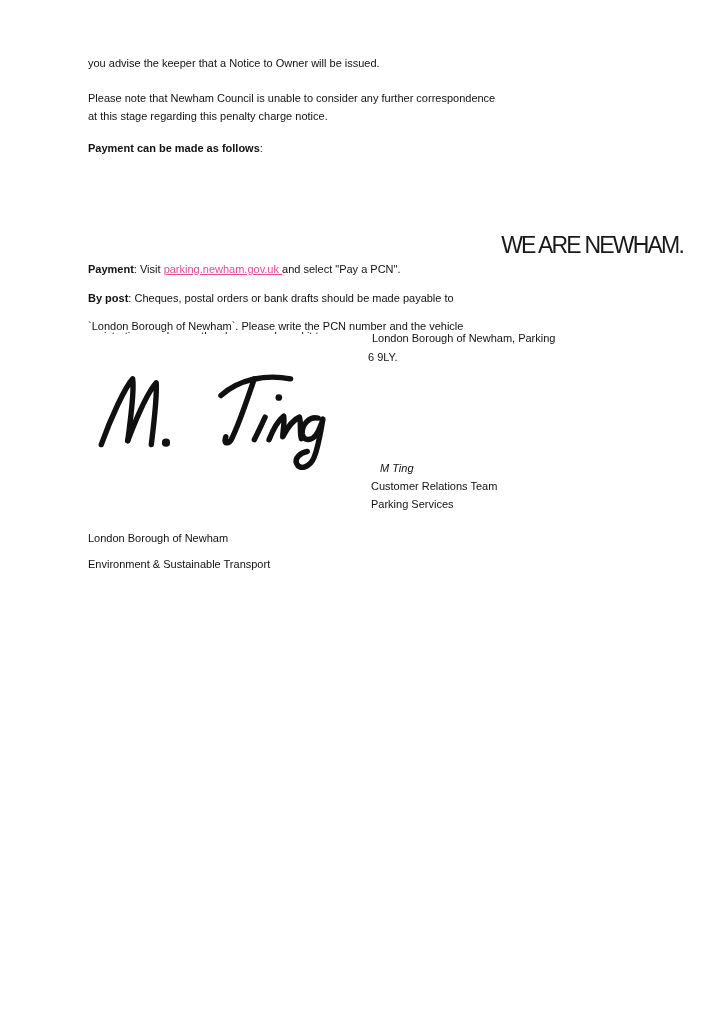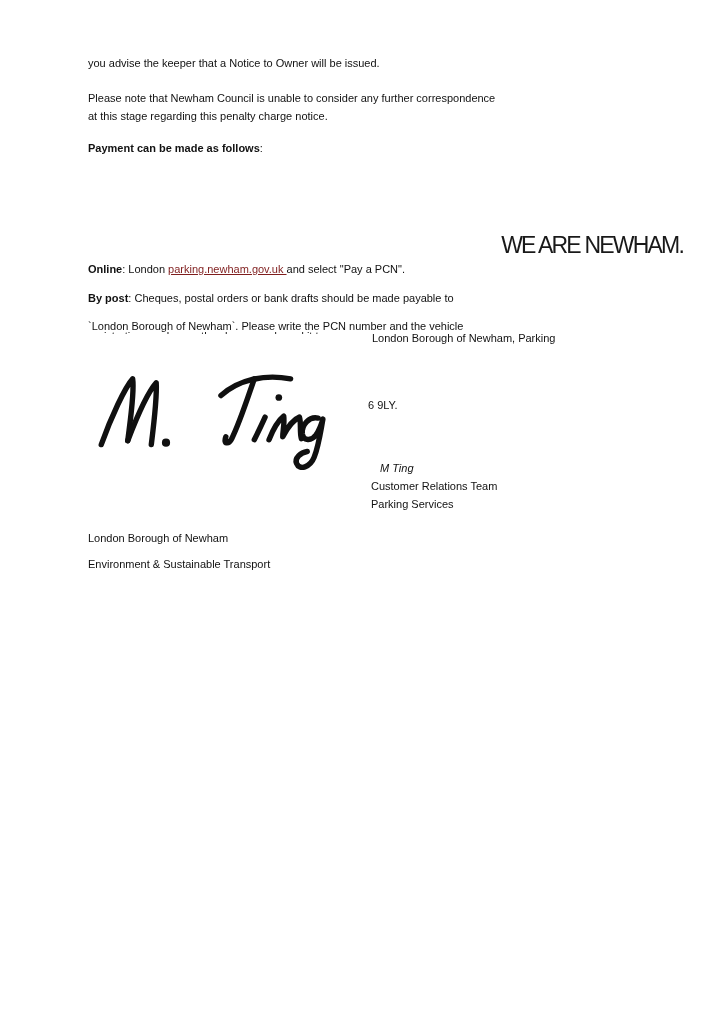--- a/index.html
+++ b/index.html
@@ -7,21 +7,21 @@
     width: 725px; height: 1024px;
     background: #ffffff;
     font-family: "Liberation Sans", sans-serif;
     color: #111111;
     position: relative;
     overflow: hidden;
   }
   .abs { position: absolute; white-space: nowrap; }
   .t  { font-size: 11px; line-height: 18px; }
   .b  { font-weight: bold; text-align: right; }
-  .link { color: #7f1d1d; text-decoration: underline; cursor: pointer; }
+  .link { color: #ec4899; text-decoration: underline; cursor: pointer; }
   .logo {
     font-weight: normal;
     font-size: 23px;
     letter-spacing: -1.8px;
     color: #191919;
   }
   .clip-fragment {
     width: 280px;
     overflow: hidden;
   }
@@ -47,33 +47,33 @@
   <div class="abs t" style="left:88px; top:89px;">Please note that Newham Council is unable to consider any further correspondence</div>
   <div class="abs t" style="left:88px; top:107px;">at this stage regarding this penalty charge notice.</div>
 
   <div class="abs t" style="left:88px; top:139px;">
     <span class="b">Payment can be made as follows</span><span>:</span>
   </div>
 
   <div class="abs logo" style="right:42px; top:232px;">WE ARE NEWHAM.</div>
 
   <div class="abs t" style="left:88px; top:260px;">
-    <span class="b">Online</span><span>: London </span><a class="link">parking.newham.gov.uk </a><span>and select "Pay a PCN".</span>
+    <span class="b">Payment</span><span>: Visit </span><a class="link">parking.newham.gov.uk </a><span>and select "Pay a PCN".</span>
   </div>
 
   <div class="abs t" style="left:88px; top:289px;">
     <span class="b">By post</span><span>: Cheques, postal orders or bank drafts should be made payable to</span>
   </div>
   <div class="abs t" style="left:88px; top:317px;">`London Borough of Newham`. Please write the PCN number and the vehicle</div>
 
   <div class="abs t clip-fragment" style="left:88px; top:327px;">registration number on the cheque and send it to:</div>
 
   <div class="abs t" style="left:372px; top:329px;">London Borough of Newham, Parking</div>
 
-  <div class="abs t" style="left:368px; top:348px;margin-top:48px;">6 9LY.</div>
+  <div class="abs t" style="left:368px; top:348px;">6 9LY.</div>
 
   <div class="abs whitebox" style="left:80px; top:334px; width:288px; height:174px;"></div>
 
   <svg class="abs" style="left:95px; top:372px;" width="246" height="103" viewBox="0 0 250 105" role="img" aria-label="Handwritten signature M. Ting">
     <path class="sig-stroke" d="M6 74 C 16 46 30 16 38 7 C 40 20 36 46 33 70"></path>
     <path class="sig-stroke" d="M33 70 C 43 44 54 20 62 11 C 63 26 60 50 57 74"></path>
     <circle class="sig-dot" cx="72" cy="72" r="4.2"></circle>
     <path class="sig-stroke" d="M128 24 C 146 8 172 2 199 7"></path>
     <path class="sig-stroke" d="M162 7 C 154 30 147 52 139 68 C 136 74 130 74 133 66"></path>
     <path class="sig-stroke" d="M173 46 C 169 55 165 63 162 69"></path>

